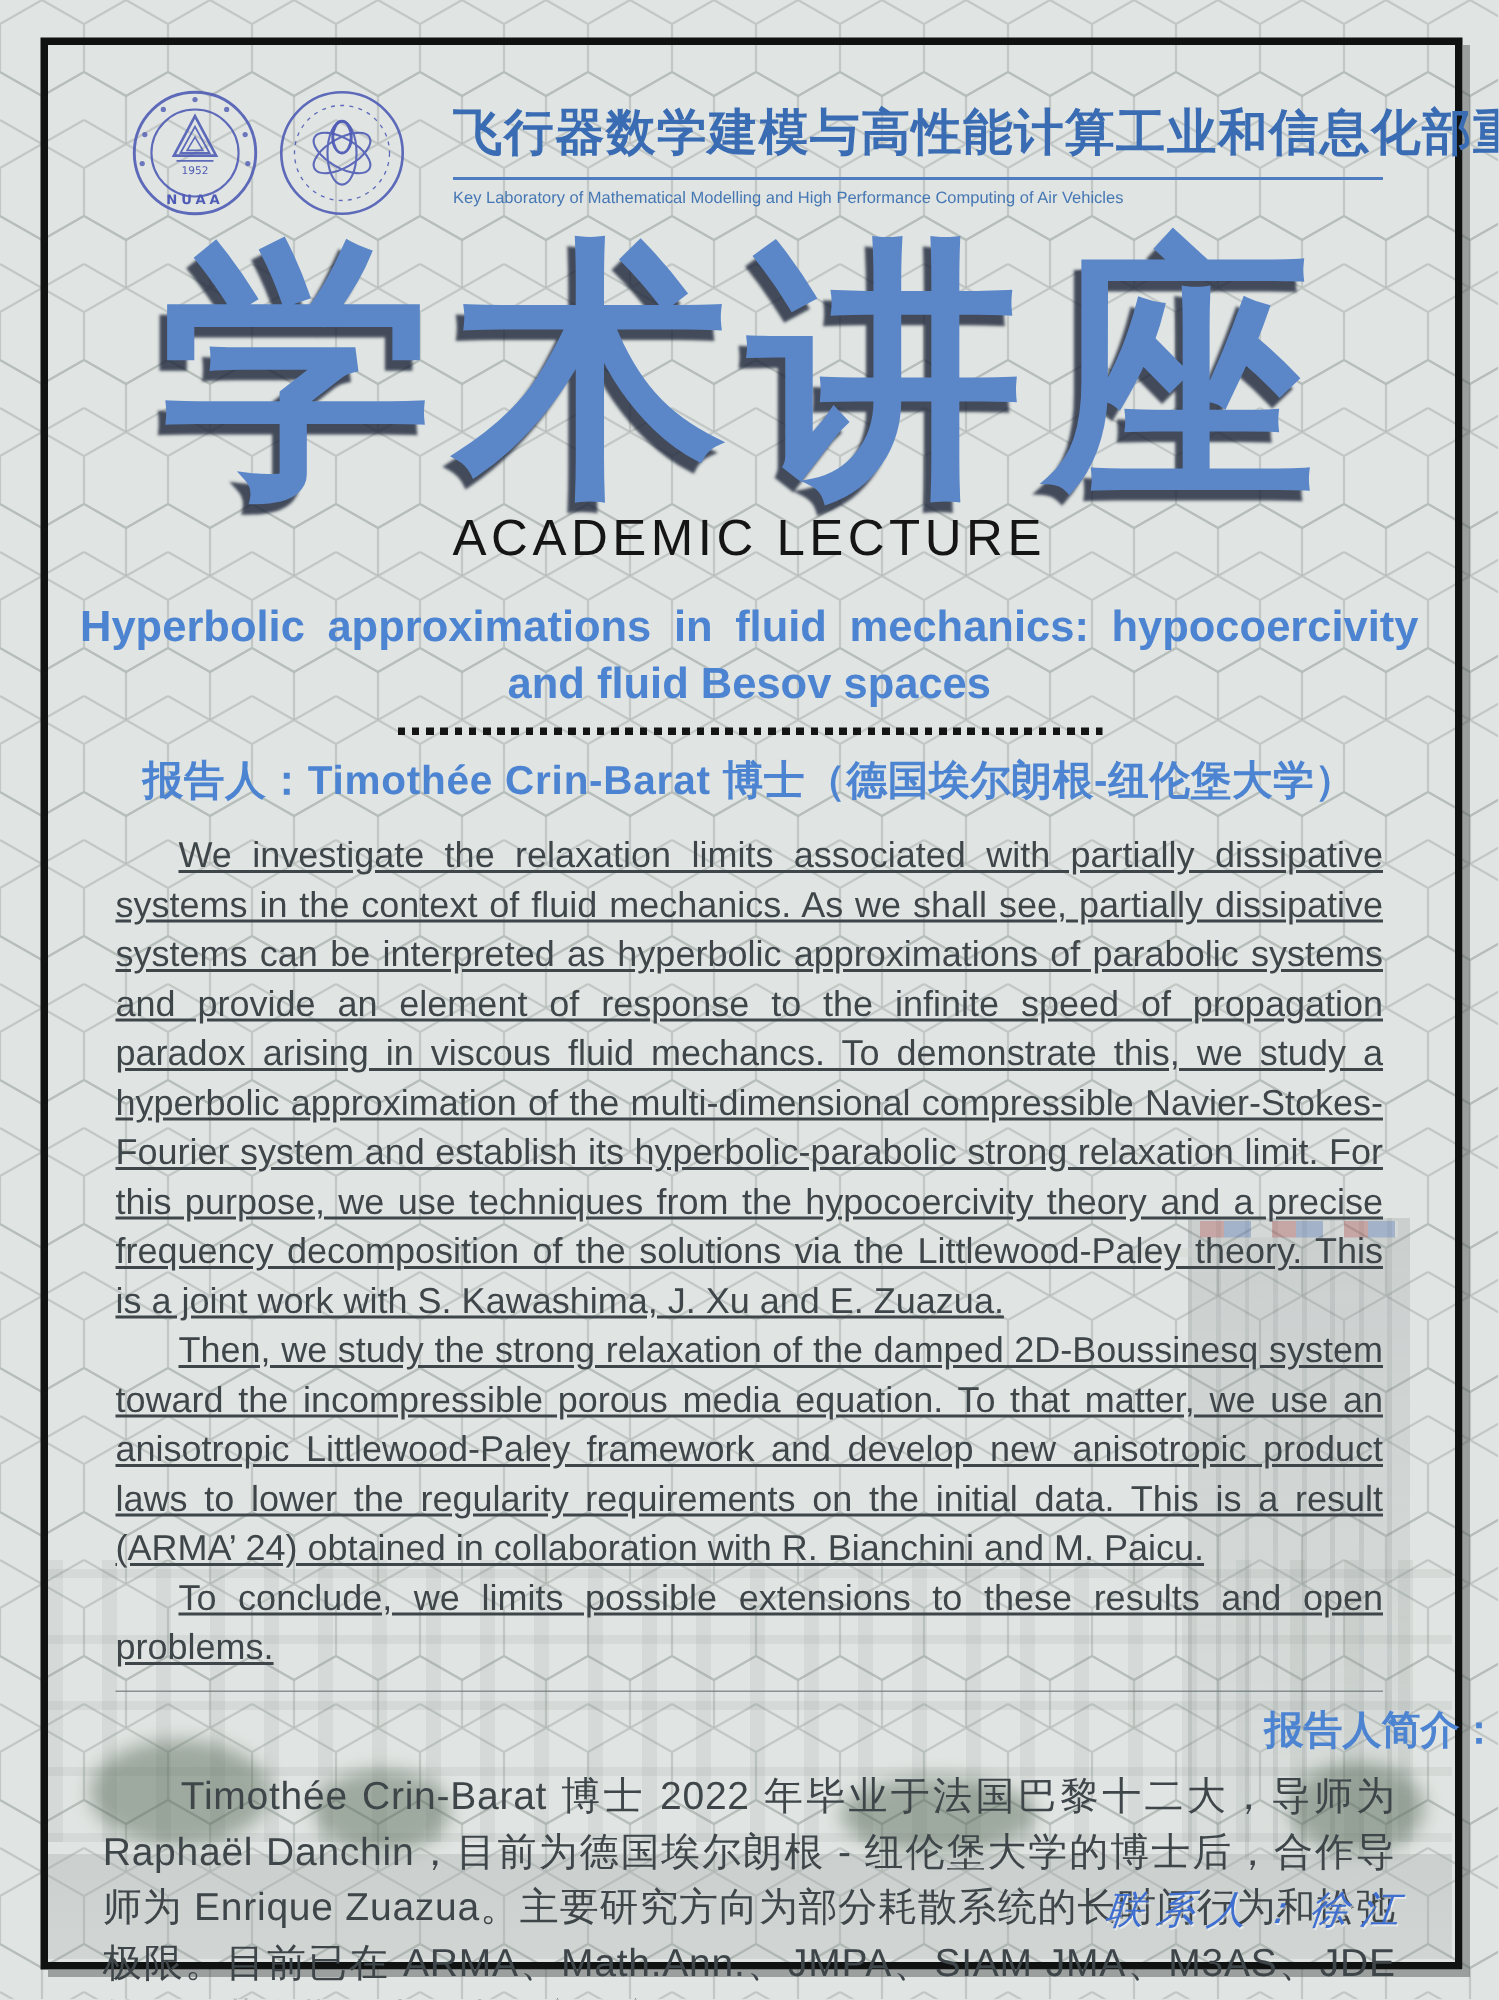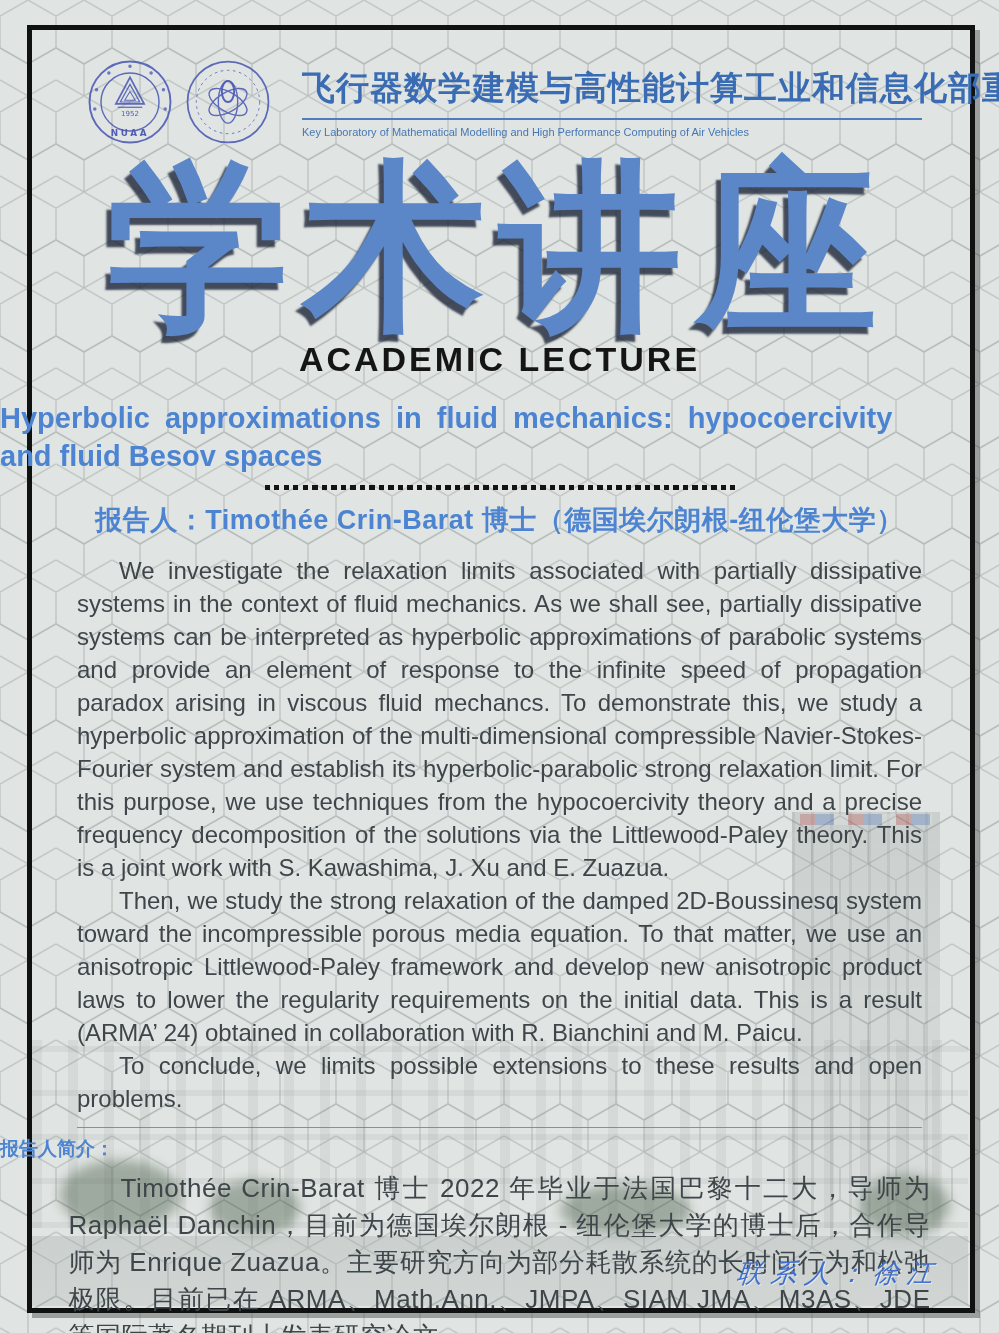--- a/index.html
+++ b/index.html
@@ -55,35 +55,35 @@
   .header-text{margin-left:30px;width:640px;}
   .lab-zh{font-size:33px;font-weight:bold;color:#3a6cb4;letter-spacing:1px;white-space:nowrap;}
   .header-divider{height:2px;background:#4d7cc0;margin:7px 0 6px 0;width:620px;}
   .lab-en{font-size:11px;color:#4577b5;white-space:nowrap;}
   
   .banner{text-align:center;margin-top:10px;}
   .banner-zh{
     font-size:182px;line-height:1.0;font-weight:900;color:#5b87c9;letter-spacing:14px;
     text-shadow:-5px 7px 2px rgba(28,36,56,.8);
   }
-  .banner-en{font-size:34px;font-weight:700;color:#151515;letter-spacing:3px;margin-top:2px;}
+  .banner-en{font-size:34px;font-weight:400;color:#151515;letter-spacing:3px;margin-top:2px;}
   
-  .lecture-title{margin-top:20px;color:#4c84d2;font-weight:bold;font-size:29px;line-height:38px;}
+  .lecture-title{margin-top:20px;text-align:center;color:#4c84d2;font-weight:bold;font-size:29px;line-height:38px;}
   .tline1{word-spacing:7px;}
   .dotted-divider{
     width:470px;height:5px;margin:10px auto 0 auto;
     background:repeating-linear-gradient(90deg,#141414 0 5px, rgba(0,0,0,0) 5px 9.5px);
   }
   .speaker{margin-top:12px;text-align:center;color:#4c84d2;font-weight:bold;font-size:27px;letter-spacing:.5px;}
   
   .abstract{width:845px;margin:16px auto 0 auto;color:#3f464a;font-size:24px;line-height:33px;text-align:justify;}
-  .abstract p{margin:0;text-indent:42px;}
+  .abstract p{margin:0;text-indent:42px;text-decoration:underline;}
   .sep{width:845px;margin:12px auto 0 auto;border:0;border-top:1.5px solid rgba(108,118,120,.75);}
   
-  .bio-heading{text-align:left;color:#4c84d2;font-weight:bold;font-size:19px;margin-top:8px;}
+  .bio-heading{text-align:right;color:#4c84d2;font-weight:bold;font-size:26px;margin-top:8px;}
   .bio-text{width:862px;margin:8px auto 0 auto;color:#3f464a;font-size:26px;line-height:37px;text-align:justify;text-indent:52px;letter-spacing:.5px;}
   .contact{
     position:absolute;right:58px;top:1256px;z-index:3;
     font-family:"DejaVu Serif","Liberation Serif",serif;font-style:italic;
     font-size:26px;color:#3f6fd0;letter-spacing:8px;transform:skewX(-6deg);
     text-shadow:1px 1px 0 rgba(255,255,255,.5);
   }
 </style>
 </head>
 <body>

